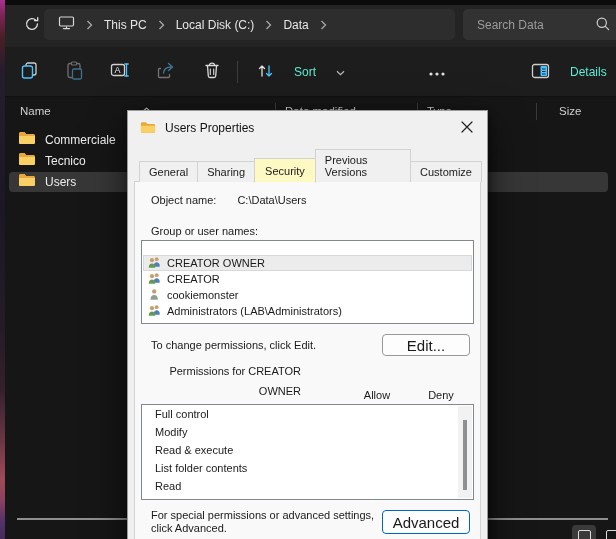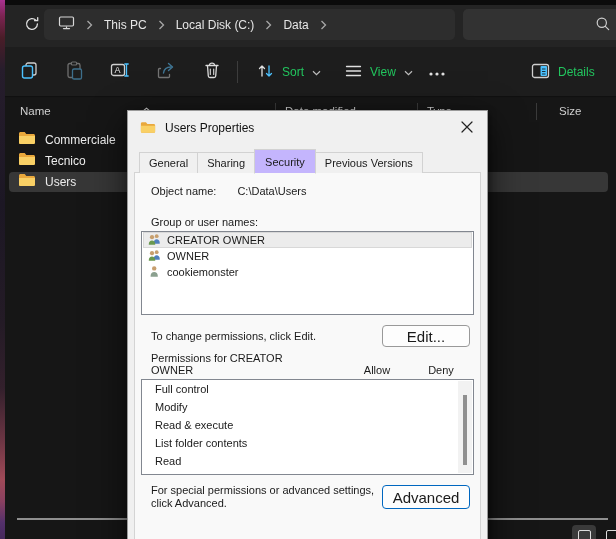--- a/index.html
+++ b/index.html
@@ -20,21 +20,21 @@
   .crumb { color:#e6e6e6; font-size:12px; white-space:nowrap; }
   .searchbar { position:absolute; left:458px; top:4px; width:165px; height:31px; background:#323232; border-radius:5px; display:flex; align-items:center; padding-left:14px; }
   .searchbar input { width:110px; background:transparent; border:0; outline:0; font-family:"Liberation Sans",sans-serif; font-size:12px; color:#e6e6e6; }
   .searchbar input::placeholder { color:#9b9b9b; }
   .search-glyph { position:absolute; left:132px; top:7px; }
 
   
   .toolbar { position:absolute; left:5px; top:47px; width:611px; height:50px; background:#1d1d1d; border-bottom:1px solid #101010; }
   .tbtn { position:absolute; top:11px; width:32px; height:28px; display:flex; align-items:center; justify-content:center; border-radius:4px; }
   .tsep { position:absolute; top:14px; width:1px; height:22px; background:#3d3d3d; }
-  .tgroup { position:absolute; top:11px; height:28px; display:flex; align-items:center; gap:8px; color:#22c55e; font-size:12px; border-radius:4px; }
+  .tgroup { position:absolute; top:11px; height:28px; display:flex; align-items:center; gap:20px; color:#5eead4; font-size:12px; border-radius:4px; }
 
   
   .colhead { position:absolute; left:5px; top:98px; width:611px; height:28px; background:#161616; }
   .colhead .lbl { position:absolute; top:7px; font-size:11.5px; color:#cfcfcf;text-align:right; }
   .colsep { position:absolute; top:5px; width:1px; height:17px; background:#3a3a3a; }
   .sort-caret { position:absolute; left:136px; top:1px; }
 
   
   .filelist { position:absolute; left:5px; top:126px; width:611px; height:413px; background:#161616; }
   .frow { position:absolute; left:4px; width:599px; height:20px; border-radius:4px; display:flex; align-items:center; gap:9px; padding-left:9px; }
@@ -52,41 +52,41 @@
   
   .dialog { position:absolute; left:127px; top:110px; width:361px; height:470px; z-index:10;
     background:#f0f0f0; border:1px solid #9a9a9a; box-shadow:0 12px 34px rgba(0,0,0,.65), 2px 2px 6px rgba(0,0,0,.35);
     color:#1a1a1a; font-size:11px; overflow:hidden; }
   .dlg-titlebar { height:34px; display:flex; align-items:center; padding:0 9px 0 12px; gap:9px; }
   .dlg-title { font-size:12px; color:#111; }
   .dlg-close { margin-left:auto; width:22px; height:22px; display:flex; align-items:center; justify-content:center; }
 
   .tabs { display:flex; align-items:flex-end; margin:4px 6px -1px 6px; padding-left:5px; position:relative; z-index:3; }
   .tab { background:#f0f0f0; border:1px solid #d2d2d2; border-bottom:0; padding:4px 9px 4px; margin-right:-1px; color:#1a1a1a; }
-  .tab.active { background:#c4b5fd; padding:6px 10px 5px; margin-bottom:-1px; border-bottom:1px solid #f9f9f9; position:relative; z-index:4; }
+  .tab.active { background:#fef9c3; padding:6px 10px 5px; margin-bottom:-1px; border-bottom:1px solid #f9f9f9; position:relative; z-index:4; }
 
   .page { position:relative; margin:0 6px; background:#f9f9f9; border:1px solid #d4d4d4; height:430px; padding:8px 6px 0 6px; }
 
   .object-row { display:flex; margin:4px 0 0 10px; }
   .object-value { margin-left:21px; }
 
   .group-label { margin:19px 0 3px 10px; }
   .listbox { background:#fff; border:1px solid #828790; }
-  .group-list { height:84px; padding-top:0; }
+  .group-list { height:84px; padding-top:14px; }
   .prow { height:16px; display:flex; align-items:center; gap:6px; padding-left:4px; margin:0 1px; border:1px solid transparent; }
   .prow.selected { background:#ececec; border-color:#d8d8d8; }
 
   .edit-row { margin-top:10px; display:flex; align-items:center; }
   .edit-hint { flex:1; padding-left:10px; }
   .btn { width:88px; height:22px; background:#fdfdfd; border:1px solid #999; border-radius:4px;
     font-family:"Liberation Sans",sans-serif; font-size:15px; color:#1a1a1a; margin-right:4px; }
   .btn.accent { border:1px solid #0067c0; height:24px; }
 
   .perm-header { margin-top:5px; display:flex; align-items:flex-end; padding-left:10px; }
-  .perm-title { width:150px; line-height:12px; }
+  .perm-title { width:150px; line-height:20px;text-align:right; }
   .col-allow { width:62px; text-align:center; }
   .col-deny { width:66px; text-align:center; }
 
   .perm-list { margin-top:3px; height:96px; position:relative; overflow:hidden; }
   .perm-item { height:18px; padding:3px 0 0 13px; }
   .perm-scrollbar { position:absolute; top:1px; right:1px; bottom:1px; width:14px; background:#f2f2f2; }
   .perm-thumb { position:absolute; left:5px; top:14px; width:4px; height:70px; background:#909090; }
 
   .adv-row { margin-top:9px; display:flex; align-items:center; padding-left:10px; }
   .adv-hint { width:242px; line-height:13px; flex:1; }
@@ -126,20 +126,21 @@
       <span class="crumb">Local Disk (C:)</span>
       <span><svg width="7" height="10" viewBox="0 0 7 10">
             <path d="M1.5 1l4 4-4 4" fill="none" stroke="#a8a8a8" stroke-width="1.3"></path>
           </svg></span>
       <span class="crumb">Data</span>
       <span><svg width="7" height="10" viewBox="0 0 7 10">
             <path d="M1.5 1l4 4-4 4" fill="none" stroke="#a8a8a8" stroke-width="1.3"></path>
           </svg></span>
     </div>
     <div class="searchbar">
+      <input type="text" placeholder="Search Data" style="">
       <span class="search-glyph">
         <svg width="16" height="16" viewBox="0 0 16 16">
             <circle cx="6.8" cy="6.8" r="4.6" fill="none" stroke="#cfcfcf" stroke-width="1.2"></circle>
             <path d="M10.3 10.3l3.4 3.4" stroke="#cfcfcf" stroke-width="1.2" stroke-linecap="round"></path>
           </svg>
       </span>
     </div>
   </div>
 
   <div class="toolbar">
@@ -190,31 +191,20 @@
     </div>
     <div class="tsep" style="left:232px"></div>
     <div class="tgroup" style="left:246px; padding:0 6px;">
       <span>
         <svg width="17" height="16" viewBox="0 0 17 16">
             <path d="M5 13V3M2.5 5.5L5 3l2.5 2.5" fill="none" stroke="#e0e0e0" stroke-width="1.3" stroke-linecap="round" stroke-linejoin="round"></path>
             <path d="M12 3v10M9.5 10.5L12 13l2.5-2.5" fill="none" stroke="#4cc2ff" stroke-width="1.3" stroke-linecap="round" stroke-linejoin="round"></path>
           </svg>
       </span>
       <span>Sort</span>
-      <span><svg width="9" height="6" viewBox="0 0 9 6">
-            <path d="M1 1.2l3.5 3.4L8 1.2" fill="none" stroke="#bdbdbd" stroke-width="1.2"></path>
-          </svg></span>
-    </div>
-    <div class="tgroup" style="left:334px; padding:0 6px;">
-      <span>
-        <svg width="17" height="14" viewBox="0 0 17 14">
-            <path d="M1.5 2.5h14M1.5 7h14M1.5 11.5h14" stroke="#e0e0e0" stroke-width="1.3" stroke-linecap="round"></path>
-          </svg>
-      </span>
-      <span>View</span>
       <span><svg width="9" height="6" viewBox="0 0 9 6">
             <path d="M1 1.2l3.5 3.4L8 1.2" fill="none" stroke="#bdbdbd" stroke-width="1.2"></path>
           </svg></span>
     </div>
     <div class="tbtn" style="left:416px">
       <span>
         <svg width="18" height="6" viewBox="0 0 18 6">
             <circle cx="3" cy="3" r="1.6" fill="#e0e0e0"></circle>
             <circle cx="9" cy="3" r="1.6" fill="#e0e0e0"></circle>
             <circle cx="15" cy="3" r="1.6" fill="#e0e0e0"></circle>
@@ -303,20 +293,21 @@
             </svg>
         </span>
       </span>
     </div>
 
     <div class="tabs">
       <span class="tab">General</span>
       <span class="tab">Sharing</span>
       <span class="tab active">Security</span>
       <span class="tab">Previous Versions</span>
+      <span class="tab">Customize</span>
     </div>
 
     <div class="page">
 
       <div class="object-row">
         <span>Object name:</span>
         <span class="object-value">C:\Data\Users</span>
       </div>
 
       <div class="group-label">Group or user names:</div>
@@ -335,30 +326,41 @@
         </div>
         <div class="prow">
           <span>
             <svg width="13" height="12" viewBox="0 0 13 12">
                 <circle cx="8.7" cy="3.2" r="1.9" fill="#c79f6e"></circle>
                 <path d="M5.7 9.6c0-2 1.3-3.3 3-3.3s3 1.3 3 3.3v1.2h-6z" fill="#4f7fbd"></path>
                 <circle cx="4" cy="4.2" r="2.1" fill="#c79f6e"></circle>
                 <path d="M.8 11c0-2.2 1.4-3.6 3.2-3.6S7.2 8.8 7.2 11v.8H.8z" fill="#69984f"></path>
               </svg>
           </span>
-          <span>OWNER</span>
+          <span>CREATOR</span>
         </div>
         <div class="prow">
           <span>
             <svg width="13" height="12" viewBox="0 0 13 12">
                 <circle cx="6.2" cy="3.4" r="2.2" fill="#c79f6e"></circle>
                 <path d="M2.6 11c0-2.4 1.5-3.9 3.6-3.9s3.6 1.5 3.6 3.9v.8H2.6z" fill="#8ba08f"></path>
               </svg>
           </span>
           <span>cookiemonster</span>
+        </div>
+        <div class="prow">
+          <span>
+            <svg width="13" height="12" viewBox="0 0 13 12">
+                <circle cx="8.7" cy="3.2" r="1.9" fill="#c79f6e"></circle>
+                <path d="M5.7 9.6c0-2 1.3-3.3 3-3.3s3 1.3 3 3.3v1.2h-6z" fill="#4f7fbd"></path>
+                <circle cx="4" cy="4.2" r="2.1" fill="#c79f6e"></circle>
+                <path d="M.8 11c0-2.2 1.4-3.6 3.2-3.6S7.2 8.8 7.2 11v.8H.8z" fill="#69984f"></path>
+              </svg>
+          </span>
+          <span>Administrators (LAB\Administrators)</span>
         </div>
       </div>
 
       <div class="edit-row">
         <span class="edit-hint">To change permissions, click Edit.</span>
         <button class="btn">Edit...</button>
       </div>
 
       <div class="perm-header">
         <span class="perm-title">Permissions for CREATOR OWNER</span>

